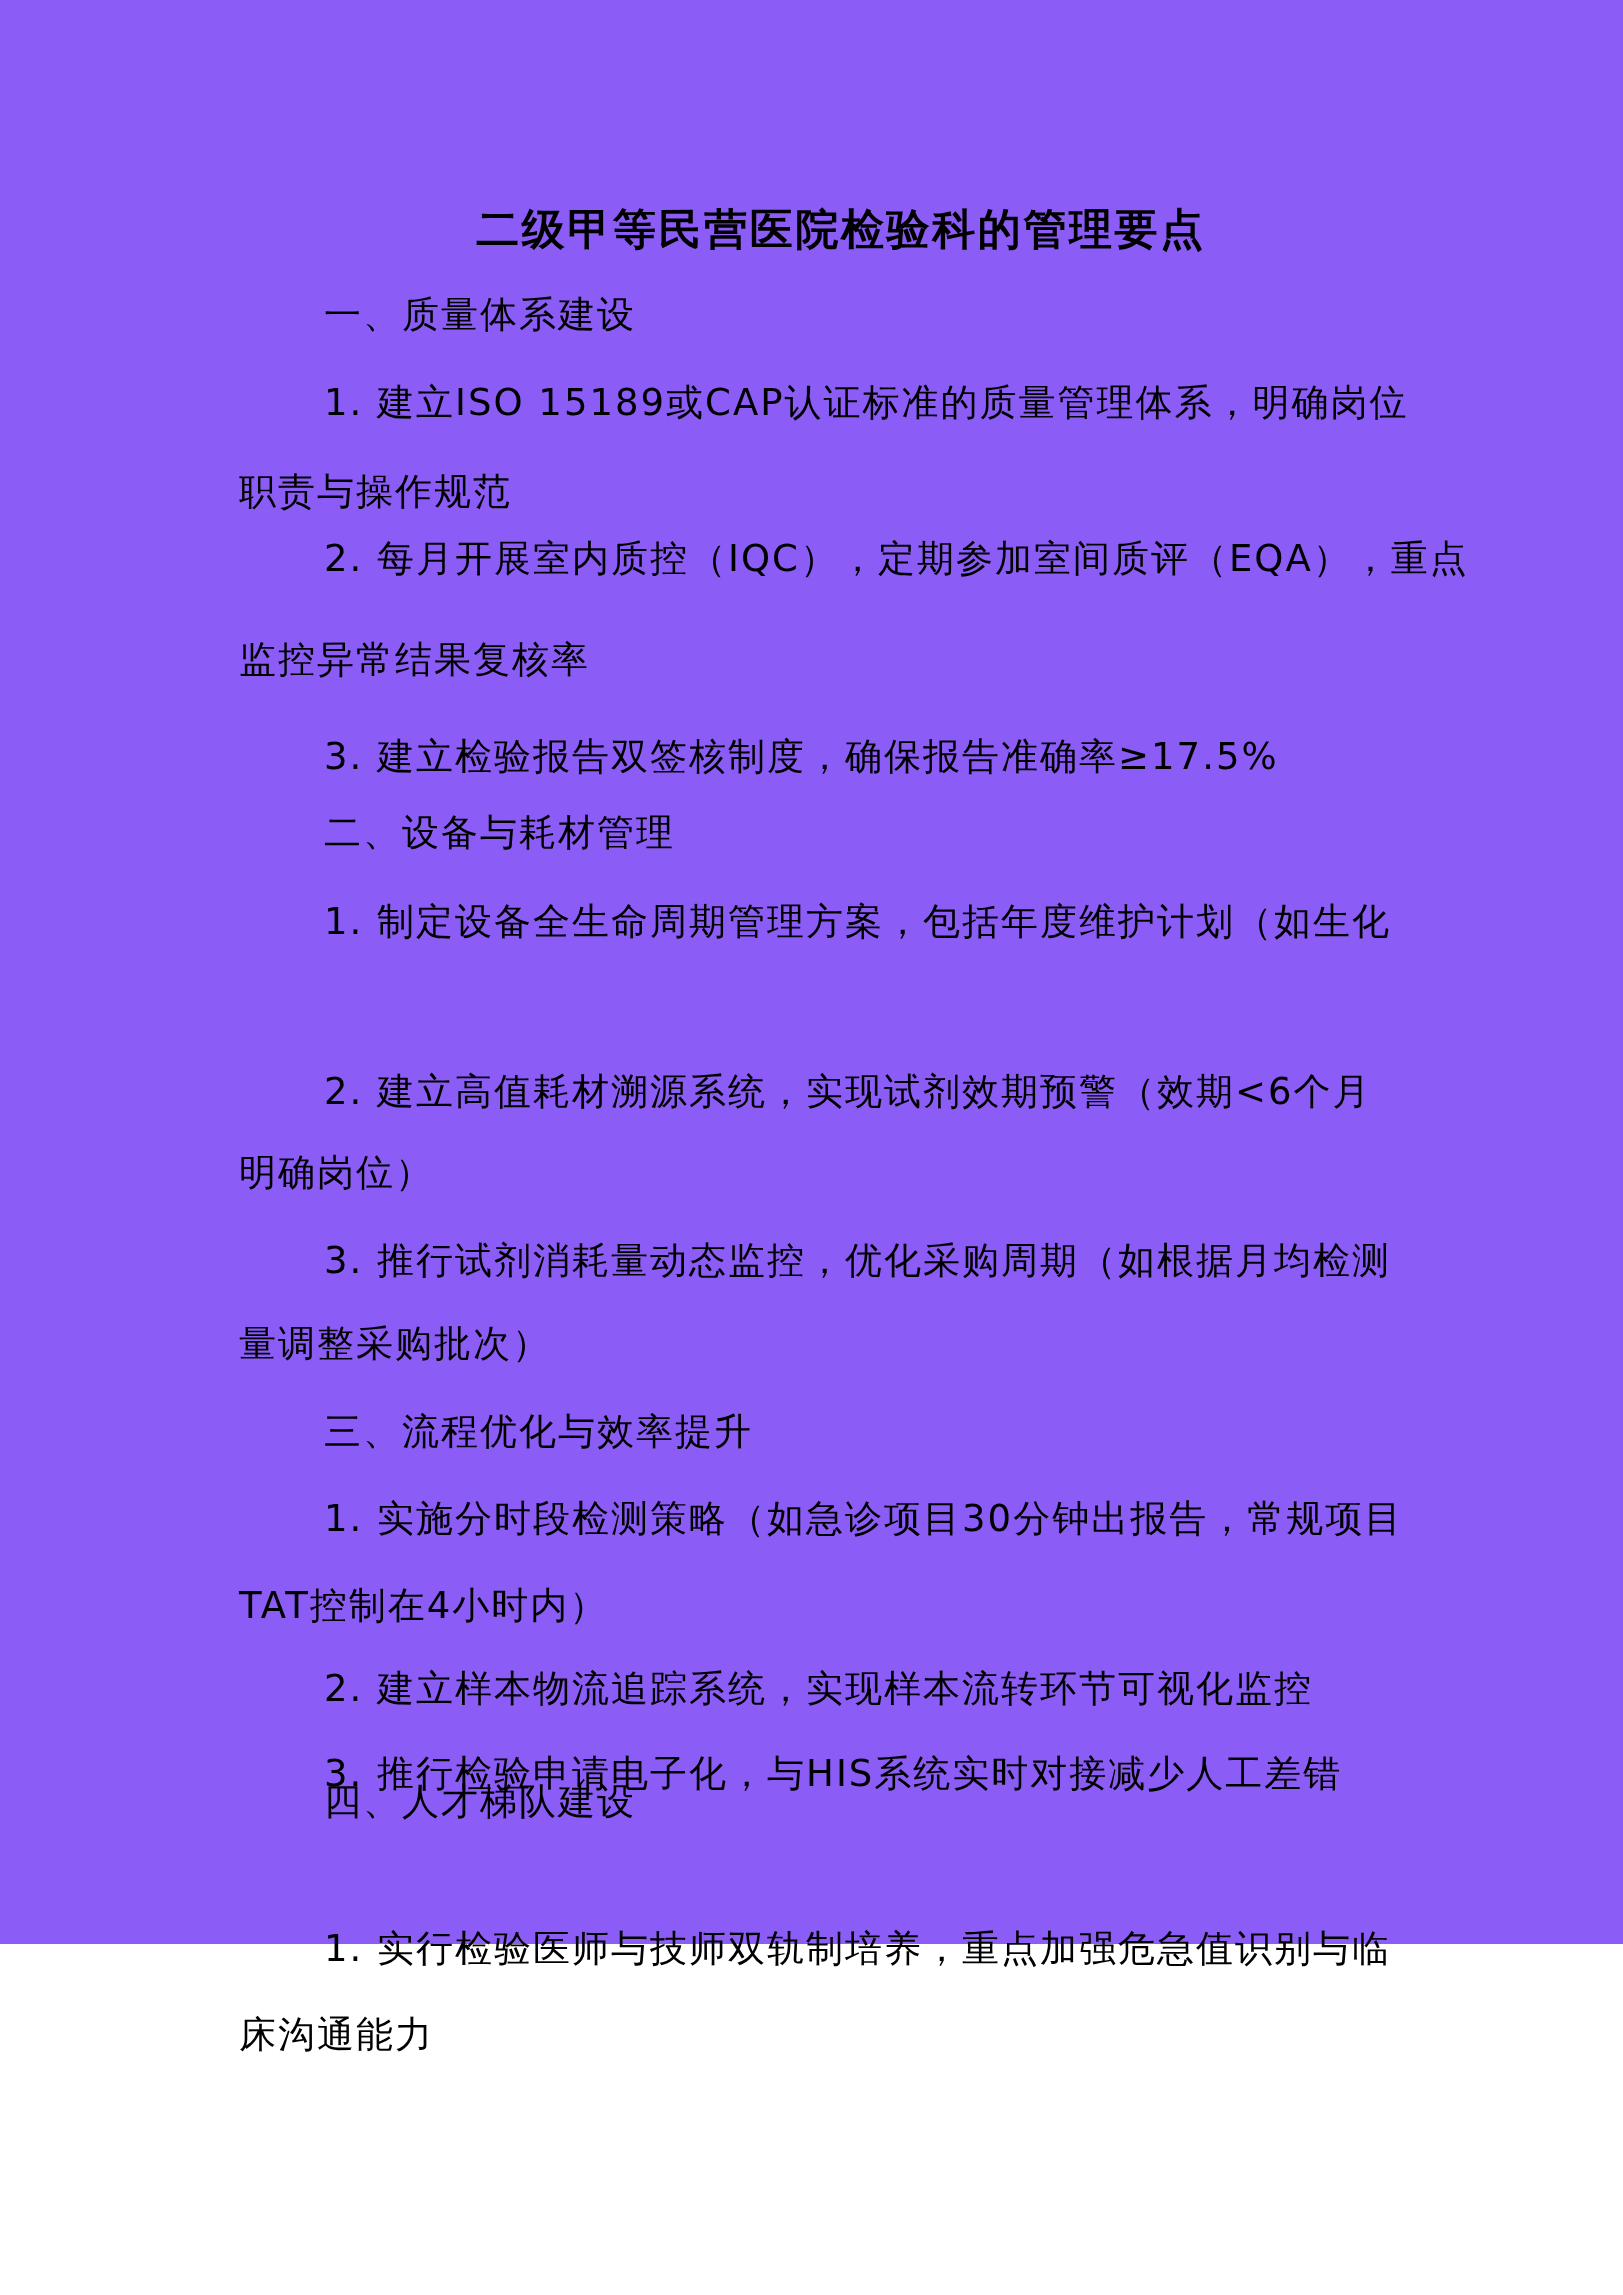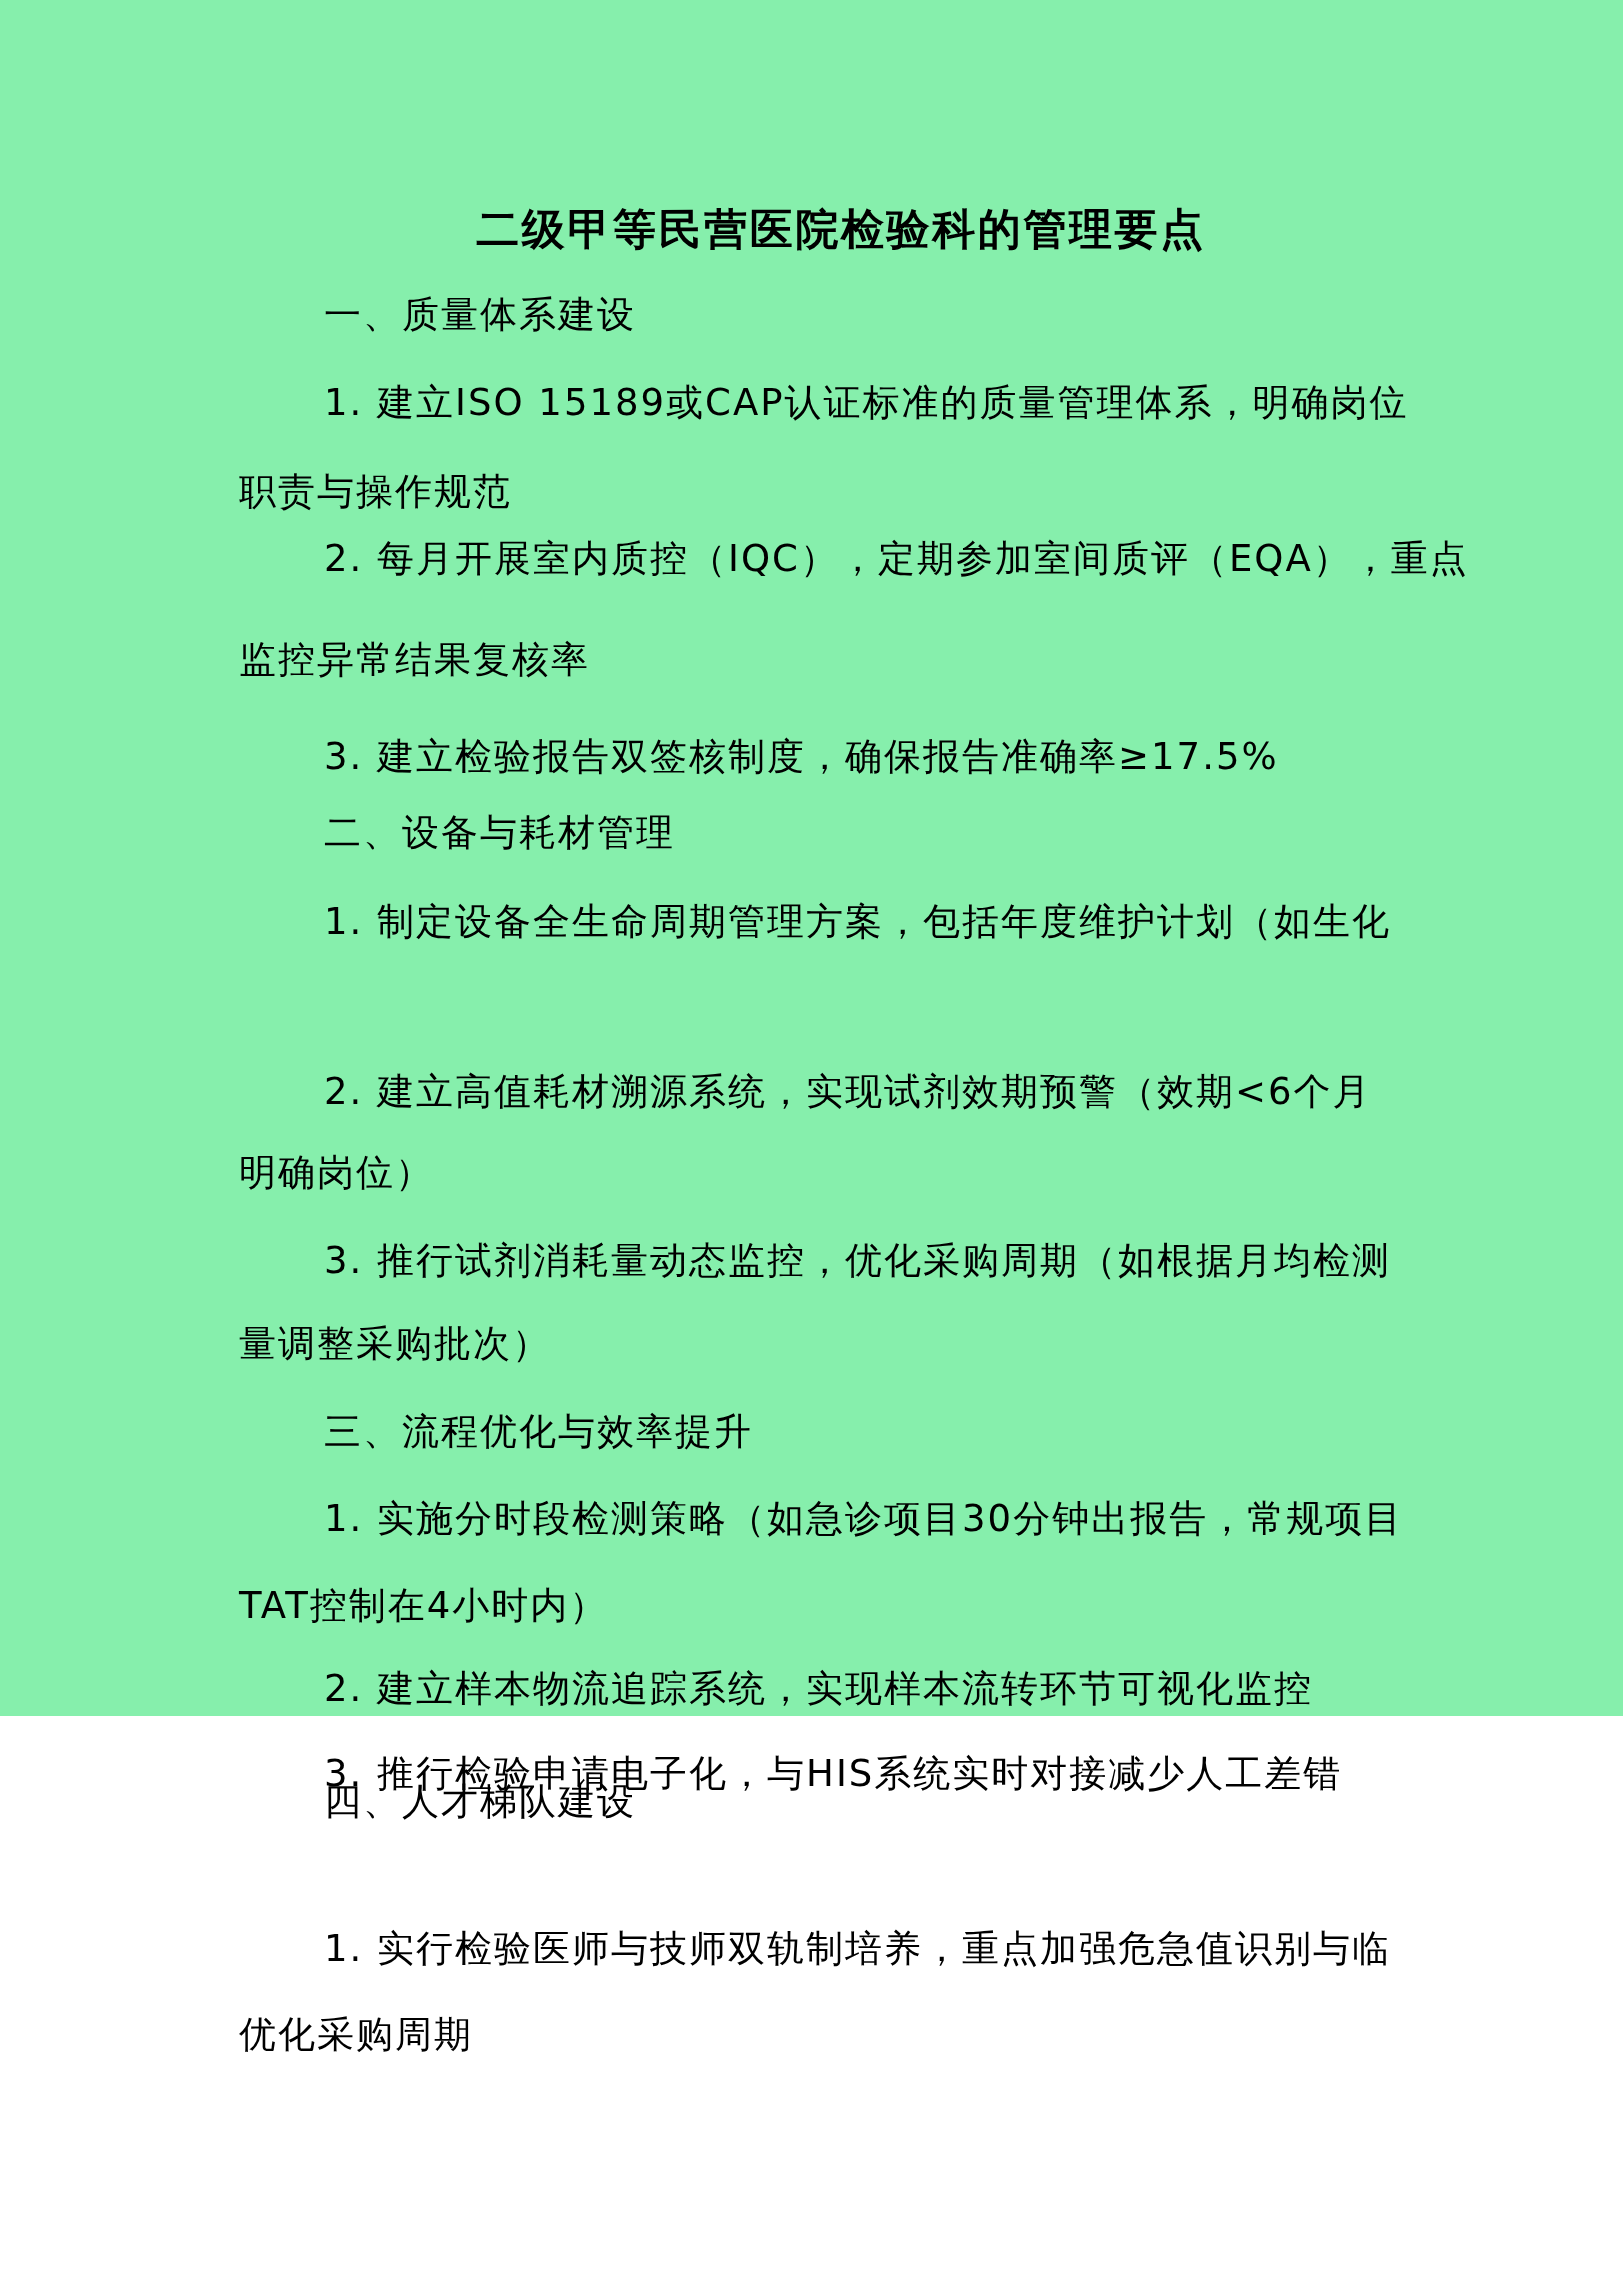--- a/index.html
+++ b/index.html
@@ -12,22 +12,22 @@
       height: 2295px;
       position: relative;
       overflow: hidden;
       font-family: "DejaVu Sans", "Liberation Sans", sans-serif;
       color: #000000;
     }
     .page {
       position: absolute;
       left: 0; top: 0;
       width: 1623px;
-      height: 1716px;
-      background: #86efac;
+      height: 1944px;
+      background: #8b5cf6;
     }
     .title {
       position: absolute;
       left: 0;
       width: 1623px;
       top: 208px;
       text-align: center;
       font-size: 43px;
       font-weight: bold;
       letter-spacing: 2.6px;
@@ -78,16 +78,16 @@
   <div class="line indent" style="top:1500px">1. 实施分时段检测策略（如急诊项目30分钟出报告，常规项目</div>
   <div class="line cont" style="top:1587px">TAT控制在4小时内）</div>
 
   <div class="line indent" style="top:1670px">2. 建立样本物流追踪系统，实现样本流转环节可视化监控</div>
 
   <div class="line indent" style="top:1755px">3. 推行检验申请电子化，与HIS系统实时对接减少人工差错</div>
 
   <div class="line heading" style="top:1783px">四、人才梯队建设</div>
 
   <div class="line indent" style="top:1930px">1. 实行检验医师与技师双轨制培养，重点加强危急值识别与临</div>
-  <div class="line cont" style="top:2016px">优化采购周期</div>
+  <div class="line cont" style="top:2016px">床沟通能力</div>
 
 </div>
 
 
 </body></html>

